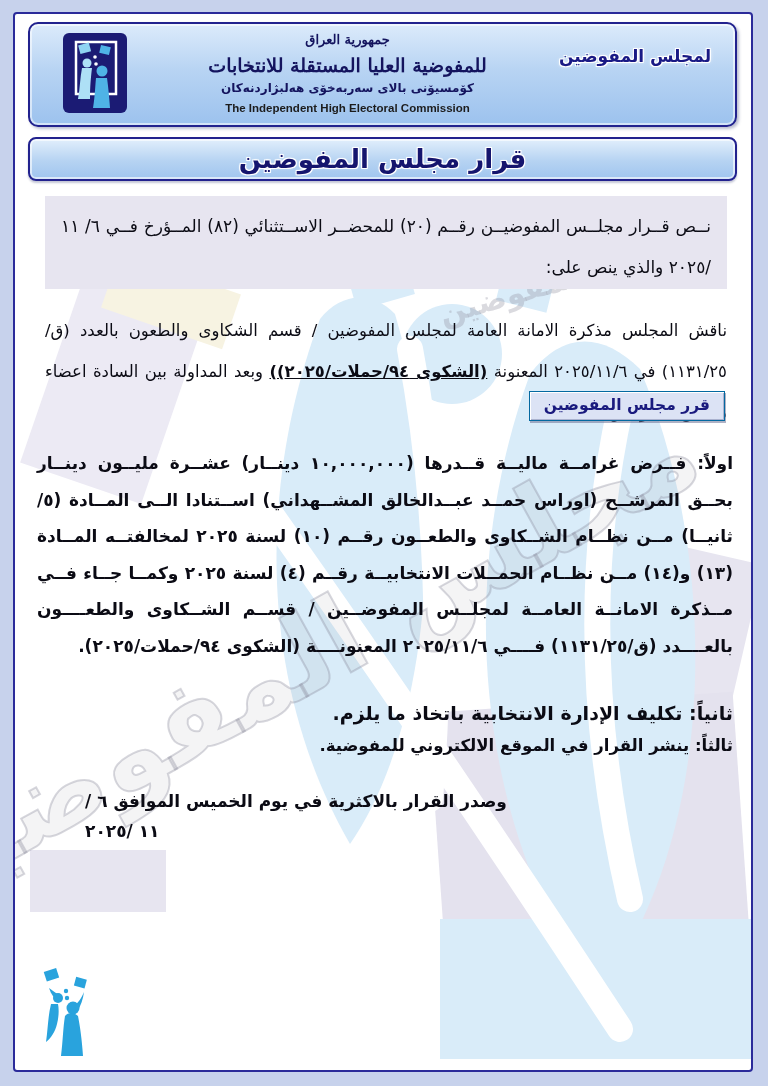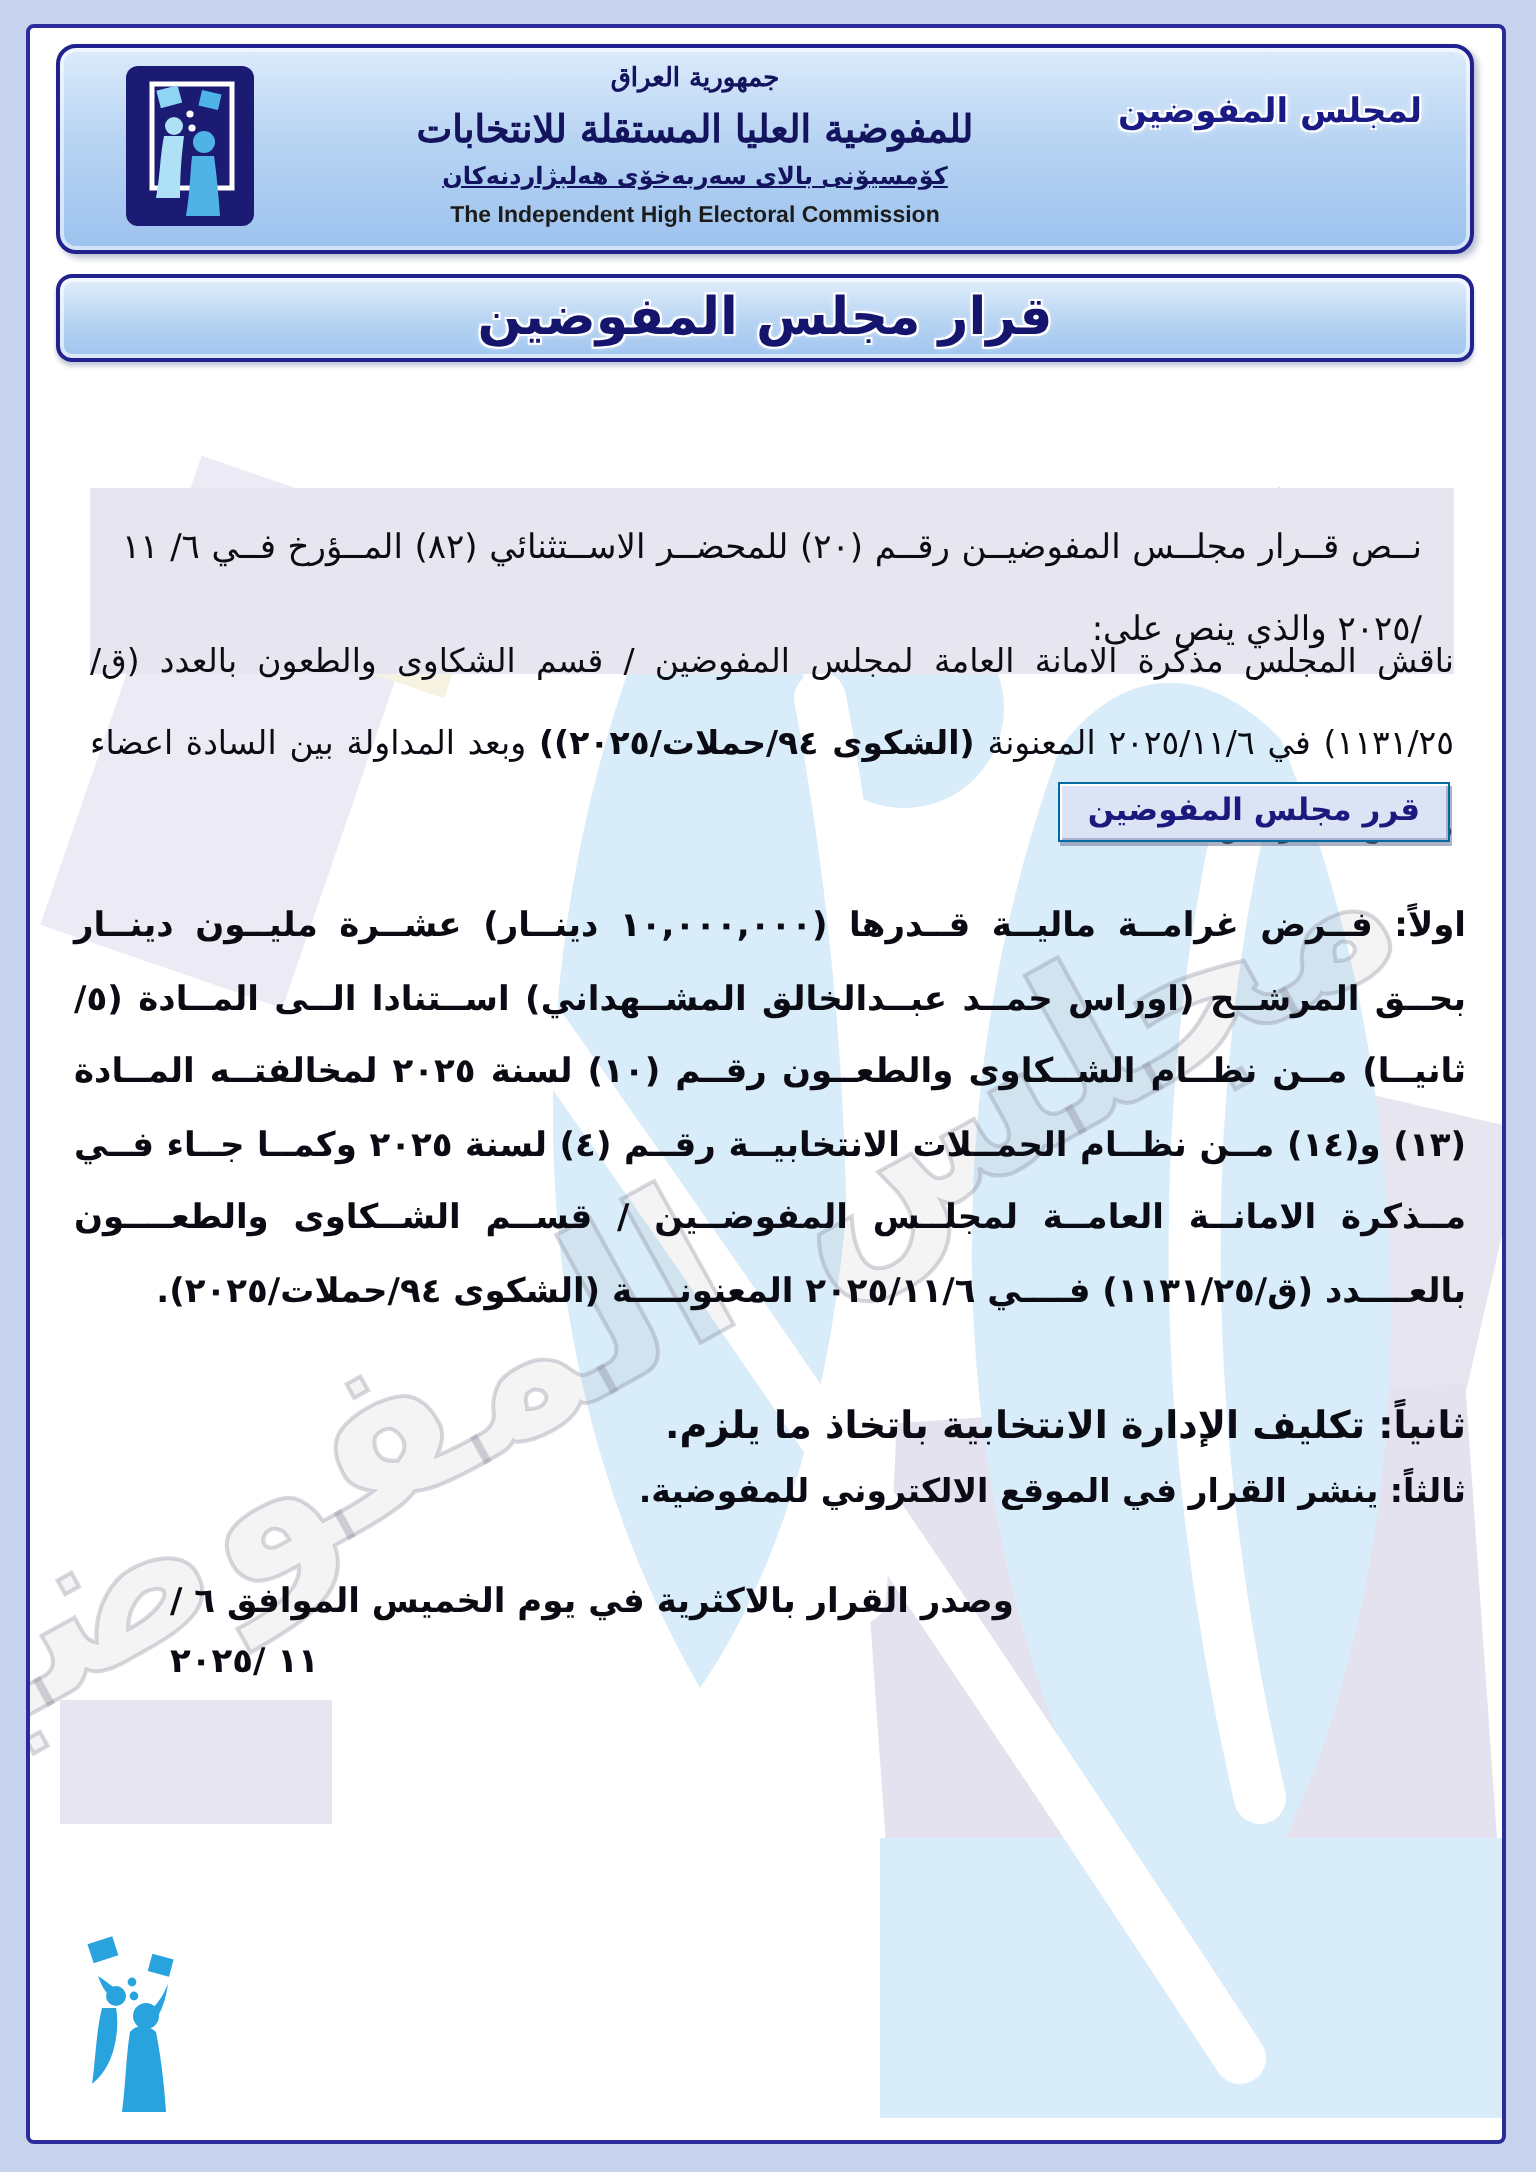--- a/index.html
+++ b/index.html
@@ -26,21 +26,21 @@
     box-shadow: inset 0 0 0 2px rgba(255,255,255,.55), 2px 2px 3px rgba(60,70,120,.35);
     z-index: 3;
   }
   .header-logo { position: absolute; left: 33px; top: 9px; width: 64px; height: 80px; }
   .header-center {
     position: absolute; left: 130px; right: 200px; top: 3px;
     text-align: center; color: #14145e; direction: rtl;
   }
   .hc-l1 { font-size: 13px; font-weight: bold; line-height: 26px; font-family: "DejaVu Serif", serif; }
   .hc-l2 { font-size: 19px; font-weight: bold; line-height: 24px; font-family: "DejaVu Serif", serif; }
-  .hc-l3 { font-size: 12px; font-weight: bold; line-height: 22px; text-decoration: underline; }
+  .hc-l3 { font-size: 12px; font-weight: bold; line-height: 22px; }
   .hc-l4 { font-size: 11.5px; font-weight: bold; line-height: 18px; color: #1c1c1c; font-family: "Liberation Sans", sans-serif; }
   .header-right {
     position: absolute; right: 10px; top: 13px; width: 180px;
     direction: rtl; text-align: center;
     font-size: 17px; font-weight: bold; line-height: 38px; color: #1a1a85;
     text-shadow: -1px -1px 0 #fff, 1px -1px 0 #fff, -1px 1px 0 #fff, 1px 1px 0 #fff, 0 0 4px #fff;
   }
   
   .banner {
     position: absolute; left: 13px; top: 123px;
@@ -67,27 +67,27 @@
     position: absolute; left: 420px; top: 248px;
     font-size: 30px; font-weight: bold; direction: rtl; white-space: nowrap;
     transform: rotate(-16deg); color: rgba(150,150,162,0.35);
   }
   
   .content { position: absolute; inset: 0; z-index: 2; color: #0b0b14; }
   .p { position: absolute; direction: rtl; }
   .p-intro {
     left: 30px; top: 182px; width: 682px; height: 93px;
     background: #e7e5f0; padding: 10px 16px 0 16px;
-    text-align: justify; font-size: 17px; line-height: 41px; margin-top: 48px;
+    text-align: justify; font-size: 17px; line-height: 41px;
   }
   .p-discuss {
     left: 30px; top: 296px; width: 682px;
     text-align: justify; font-size: 16.5px; line-height: 41px;
   }
-  .p-discuss b { font-weight: bold; }
+  .p-discuss b { font-weight: bold; text-decoration: underline; }
   .decision-badge {
     position: absolute; right: 26px; top: 377px;
     background: #dce3f5;
     border: 1px solid #0369a1;
     box-shadow: inset 1px 1px 0 #ffffff, inset -1px -1px 0 #aab2cf, 1px 2px 0 rgba(110,115,150,.55);
     padding: 4px 14px 6px 14px;
     font-size: 15.5px; font-weight: bold; color: #1a1a7e; direction: rtl;
   }
   .p-item1 {
     left: 22px; top: 431px; width: 696px;

